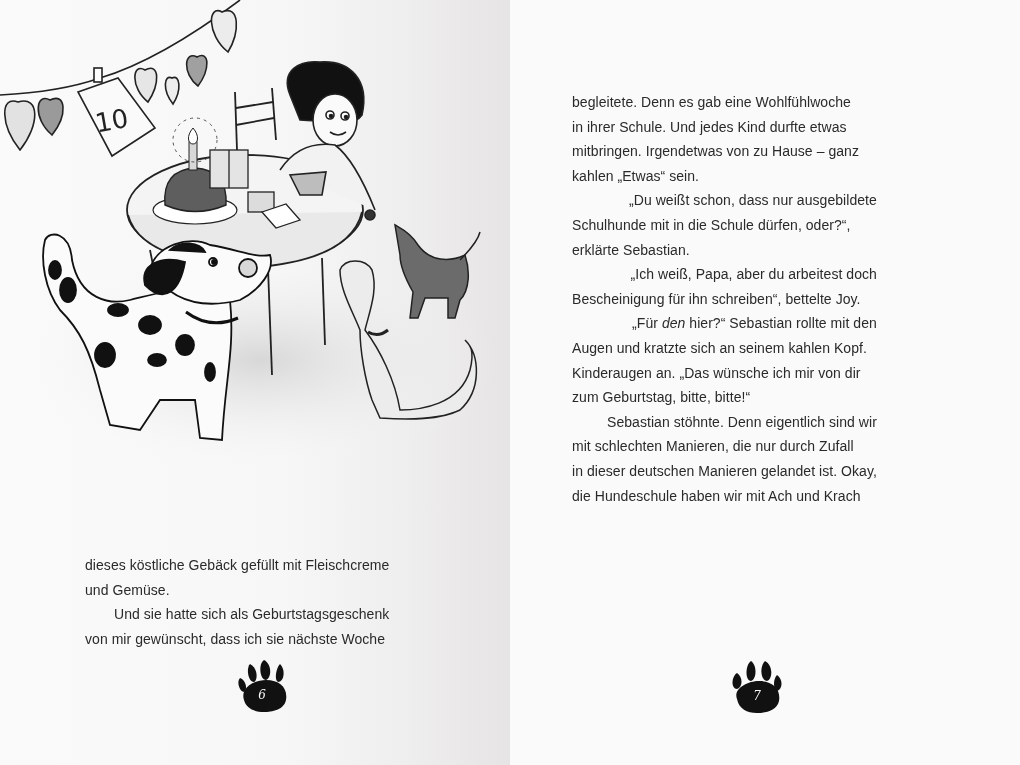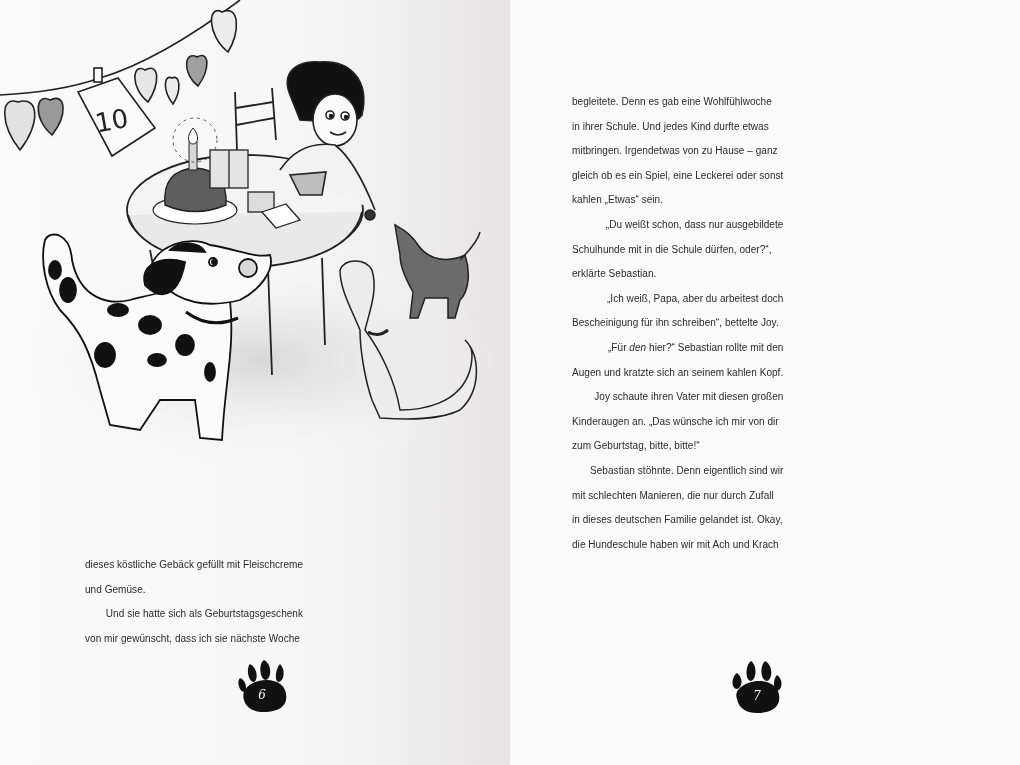--- a/index.html
+++ b/index.html
@@ -12,21 +12,21 @@
   .page-left {
     position: absolute; left: 0; top: 0; width: 510px; height: 765px;
     background: linear-gradient(to right, #fafafa 0%, #f7f7f7 55%, #efeeee 80%, #e6e4e4 100%);
   }
   .page-right {
     position: absolute; left: 510px; top: 0; width: 510px; height: 765px;
     background: #fafafa;
   }
   .illustration { position: absolute; left: 0; top: 0; width: 510px; height: 470px; }
   .text-block {
-    position: absolute; color: #2a2a2a; font-size: 10px; line-height: 24.6px;
+    position: absolute; color: #2a2a2a; font-size: 14px; line-height: 24.6px;
     letter-spacing: 0.05px; white-space: nowrap;
   }
   .text-block .line { display: block; height: 24.6px; }
   .text-block .indent { padding-left: 16px; text-align: right; }
   .text-block em { }
   .left-text { left: 85px; top: 553px; }
   .right-text { left: 572px; top: 90px; }
   .folio { position: absolute; width: 60px; height: 62px; }
   .folio-left { left: 232px; top: 652px; }
   .folio-right { left: 727px; top: 653px; }
@@ -160,35 +160,33 @@
       <span class="num">6</span>
     </div>
   </div>
 
   <div class="page-right"></div>
 
   <div class="text-block right-text">
     <span class="line">begleitete. Denn es gab eine Wohlfühlwoche</span>
     <span class="line">in ihrer Schule. Und jedes Kind durfte etwas</span>
     <span class="line">mitbringen. Irgendetwas von zu Hause – ganz</span>
-    <span class="line">gleich ob es ein Spiel, eine Leckerei oder sonst</span>
     <span class="line">kahlen „Etwas“ sein.</span>
     <span class="line indent">„Du weißt schon, dass nur ausgebildete</span>
     <span class="line">Schulhunde mit in die Schule dürfen, oder?“,</span>
     <span class="line">erklärte Sebastian.</span>
     <span class="line indent">„Ich weiß, Papa, aber du arbeitest doch</span>
     <span class="line">Bescheinigung für ihn schreiben“, bettelte Joy.</span>
     <span class="line indent"><span>„Für </span><em>den</em><span> hier?“ Sebastian rollte mit den</span></span>
     <span class="line">Augen und kratzte sich an seinem kahlen Kopf.</span>
-    <span class="line indent">Joy schaute ihren Vater mit diesen großen</span>
     <span class="line">Kinderaugen an. „Das wünsche ich mir von dir</span>
     <span class="line">zum Geburtstag, bitte, bitte!“</span>
     <span class="line indent">Sebastian stöhnte. Denn eigentlich sind wir</span>
     <span class="line">mit schlechten Manieren, die nur durch Zufall</span>
-    <span class="line">in dieses deutschen Familie gelandet ist. Okay,</span>
+    <span class="line">in dieser deutschen Manieren gelandet ist. Okay,</span>
     <span class="line">die Hundeschule haben wir mit Ach und Krach</span>
   </div>
 
   <div class="folio folio-right">
     <svg viewBox="0 0 60 62">
       <path d="M10 46 C 6 36, 20 28, 32 28 C 46 28, 54 36, 52 48 C 50 58, 38 60, 30 60 C 20 60, 12 56, 10 46 Z" fill="#111"></path>
       <path d="M10 20 C 4 24, 4 36, 10 36 C 16 34, 16 24, 10 20 Z" fill="#111"></path>
       <path d="M24 8 C 18 12, 18 28, 24 28 C 30 26, 30 12, 24 8 Z" fill="#111"></path>
       <path d="M38 8 C 32 14, 34 28, 40 28 C 46 26, 46 12, 38 8 Z" fill="#111"></path>
       <path d="M50 22 C 46 26, 46 36, 50 38 C 56 36, 56 26, 50 22 Z" fill="#111"></path>

